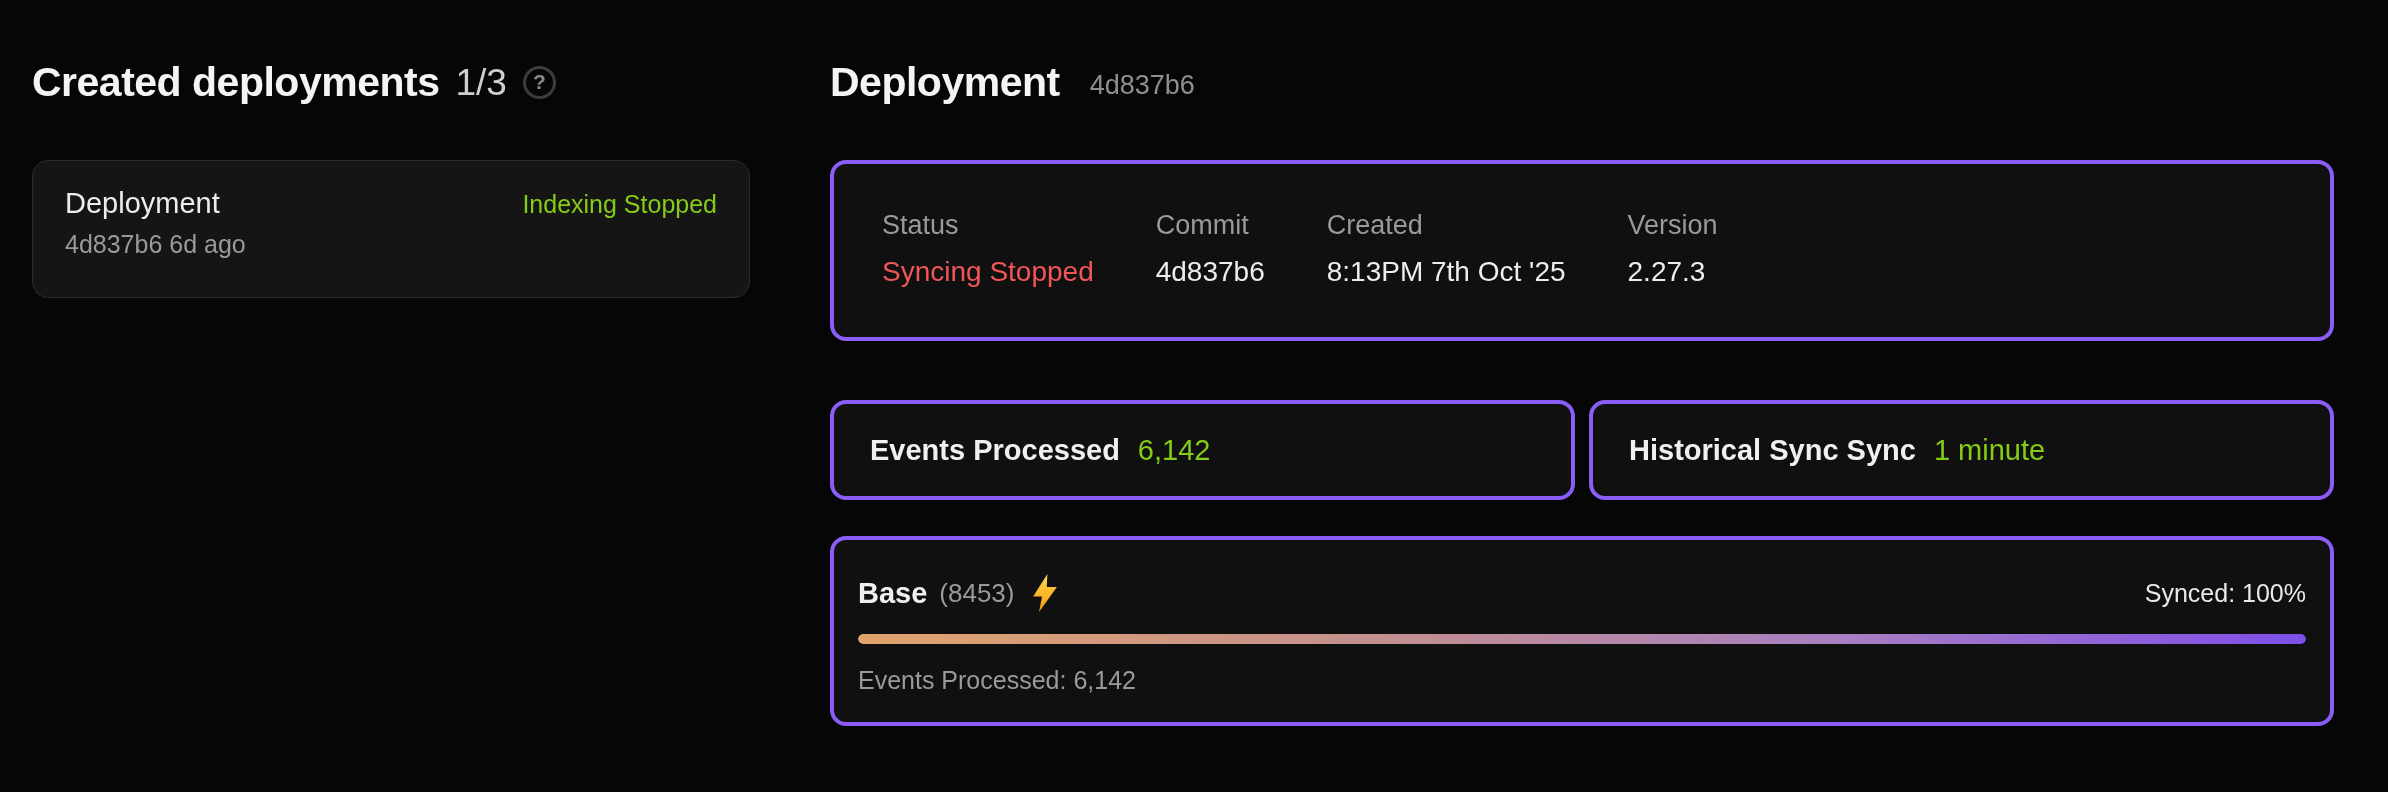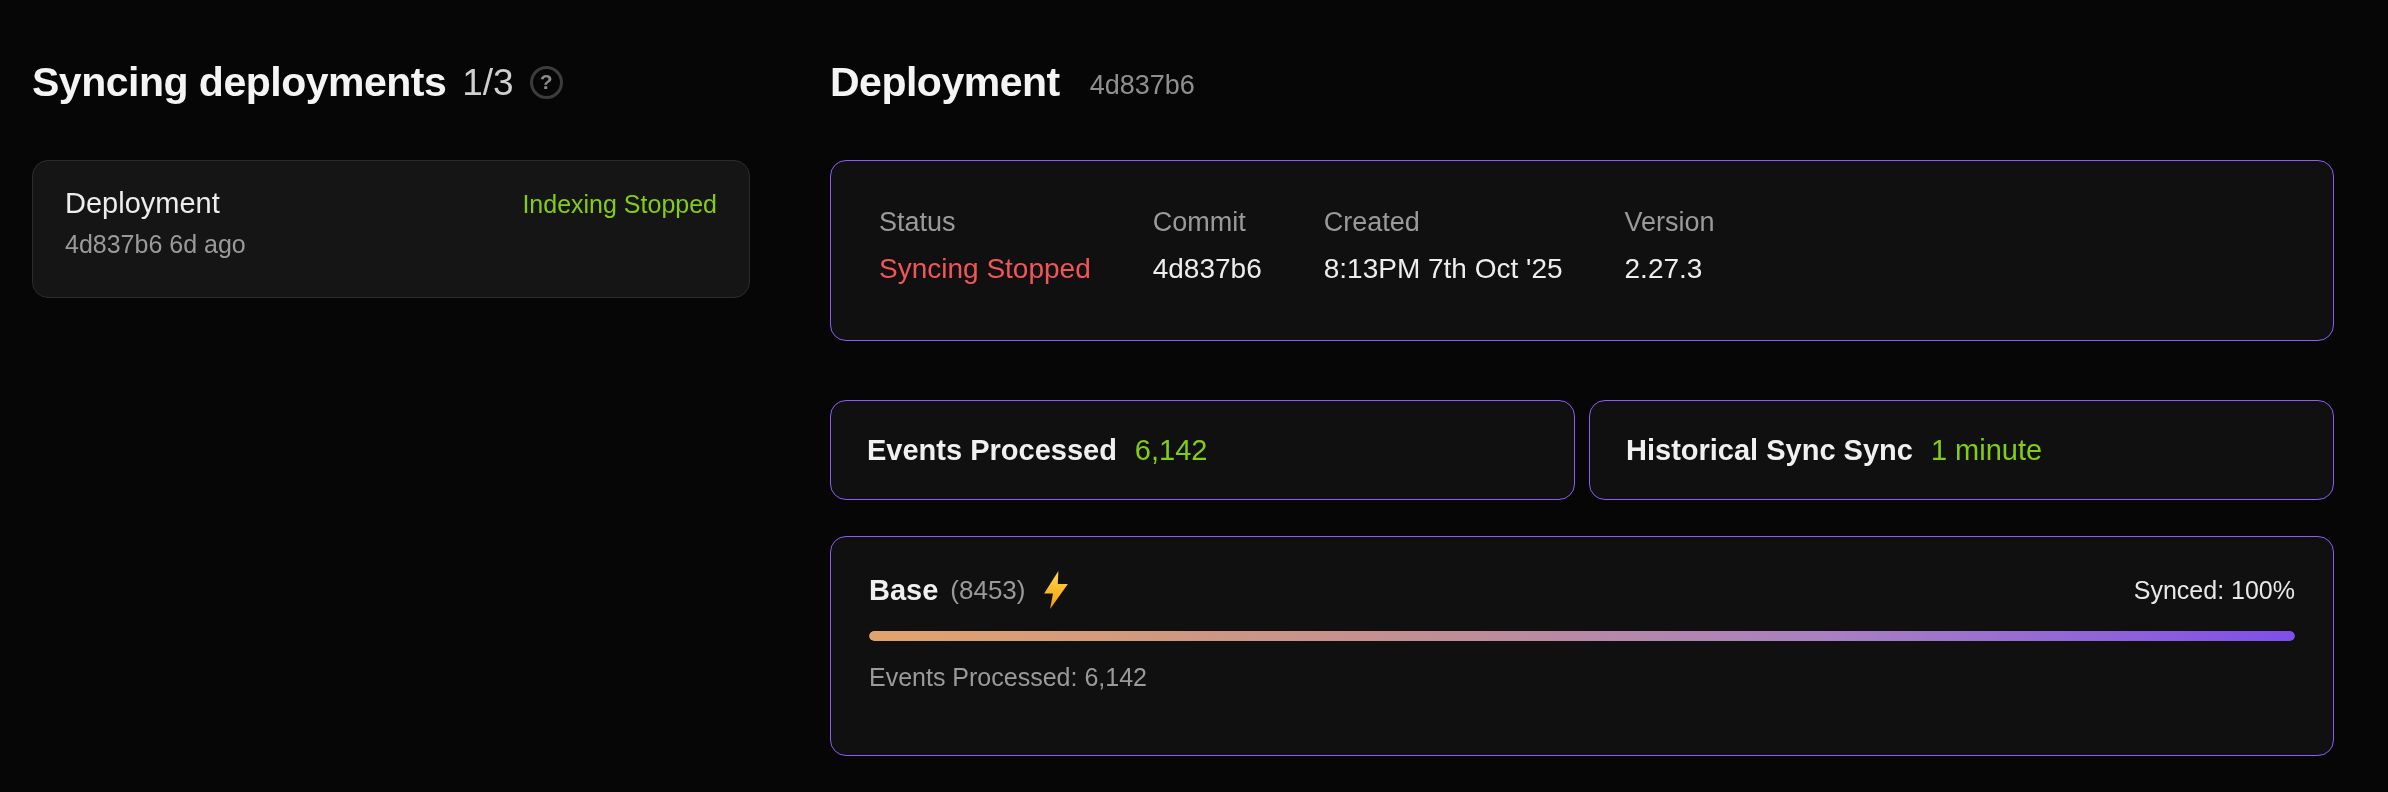--- a/index.html
+++ b/index.html
@@ -31,35 +31,35 @@
   }
   .dep-row{display:flex;justify-content:space-between;align-items:baseline;}
   .dep-name{font-size:29px;font-weight:500;color:#ededed;}
   .dep-status{font-size:25px;color:#84cc16;}
   .dep-sub{font-size:25px;color:#9a9a9a;margin-top:10px;}
 
   
   .right-col{flex:1;min-width:0;}
   .card{
     box-sizing:border-box;background:#101010;
-    border:1px solid #8b5cf6;border-radius:16px;
+    border:4px solid #8b5cf6;border-radius:16px;
   }
   .overview-card{margin-top:52px;height:181px;padding:48px 48px 0 48px;display:flex;gap:62px;}
   .field{flex:none;}
   .f-label{font-size:27px;color:#9a9a9a;line-height:1;}
   .f-value{font-size:28px;color:#ededed;margin-top:16px;line-height:1.2;}
   .red{color:#f25558;}
   .amber{color:#84cc16;}
 
   .stats-row{display:flex;gap:14px;margin-top:59px;}
   .stat-card{flex:1;height:100px;display:flex;align-items:center;padding:0 36px;}
   .stat-label{font-size:29px;font-weight:700;color:#f0f0f0;}
   .stat-value{font-size:29px;margin-left:18px;}
 
-  .chain-card{margin-top:36px;height:220px;padding:34px 38px;}
+  .chain-card{margin-top:36px;height:190px;padding:34px 24px;}
   .chain-head{display:flex;justify-content:space-between;align-items:center;}
   .chain-left{display:flex;align-items:center;}
   .chain-name{font-size:29px;font-weight:700;color:#f0f0f0;}
   .chain-id{font-size:26px;color:#9a9a9a;margin-left:12px;}
   .bolt{margin-left:16px;display:inline-flex;}
   .synced{font-size:25px;color:#e8e8e8;}
   .progress-track{
     margin-top:22px;height:10px;border-radius:6px;overflow:hidden;background:#1a1a1a;
   }
   .progress-fill{
@@ -69,21 +69,21 @@
   .chain-stats{margin-top:22px;display:flex;gap:60px;}
   .chain-stat{font-size:25px;color:#9a9a9a;}
 </style>
 </head>
 <body>
 
 <div class="page">
 
   <div class="left-col">
     <div class="panel-header">
-      <span class="h1">Syncing deployments</span>
+      <span class="h1">Created deployments</span>
       <span class="count">1/3</span>
       <span class="help-circle">?</span>
     </div>
 
     <div class="dep-card">
       <div class="dep-row">
         <span class="dep-name">Deployment</span>
         <span class="dep-status">Indexing Stopped</span>
       </div>
       <div class="dep-sub">4d837b6 6d ago</div>

